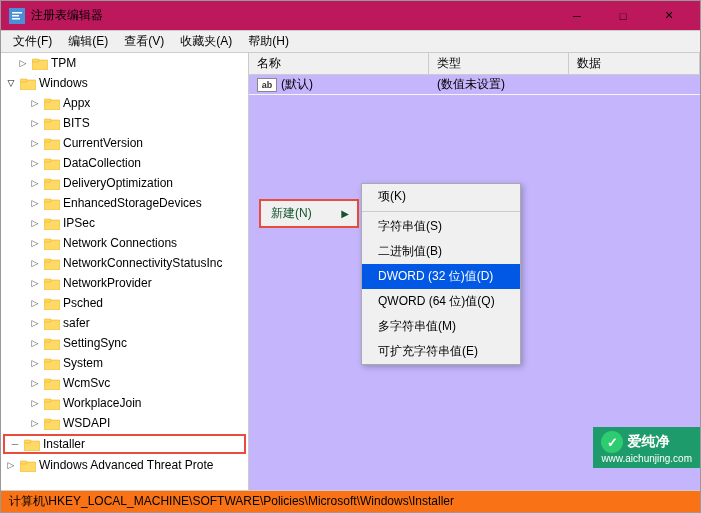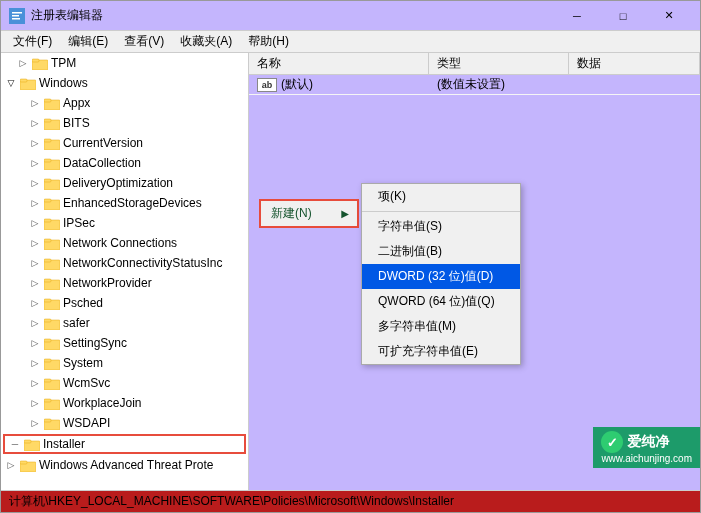--- a/index.html
+++ b/index.html
@@ -18,21 +18,21 @@
       width: 701px;
       height: 513px;
       background: #f0f0f0;
       border: 1px solid #999;
       display: flex;
       flex-direction: column;
       box-shadow: 2px 2px 8px rgba(0,0,0,0.3);
     }
 
     .title-bar {
-      background: #c4b5fd;
+      background: #be185d;
       height: 30px;
       display: flex;
       align-items: center;
       padding: 0 8px;
       border-bottom: 1px solid #ccc;
       user-select: none;
     }
 
     .title-bar-icon {
       width: 16px;
@@ -216,21 +216,21 @@
       font-size: 9px;
       margin-right: 4px;
       background: #fff;
       font-weight: bold;
       color: #333;
     }
 
     
     .status-bar {
       height: 22px;
-      background: #b91c1c;
+      background: #f97316;
       border-top: 1px solid #ccc;
       display: flex;
       align-items: center;
       padding: 0 8px;
       font-size: 12px;
       color: #000;
     }
 
     .submenu-item {
       padding: 4px 16px;

